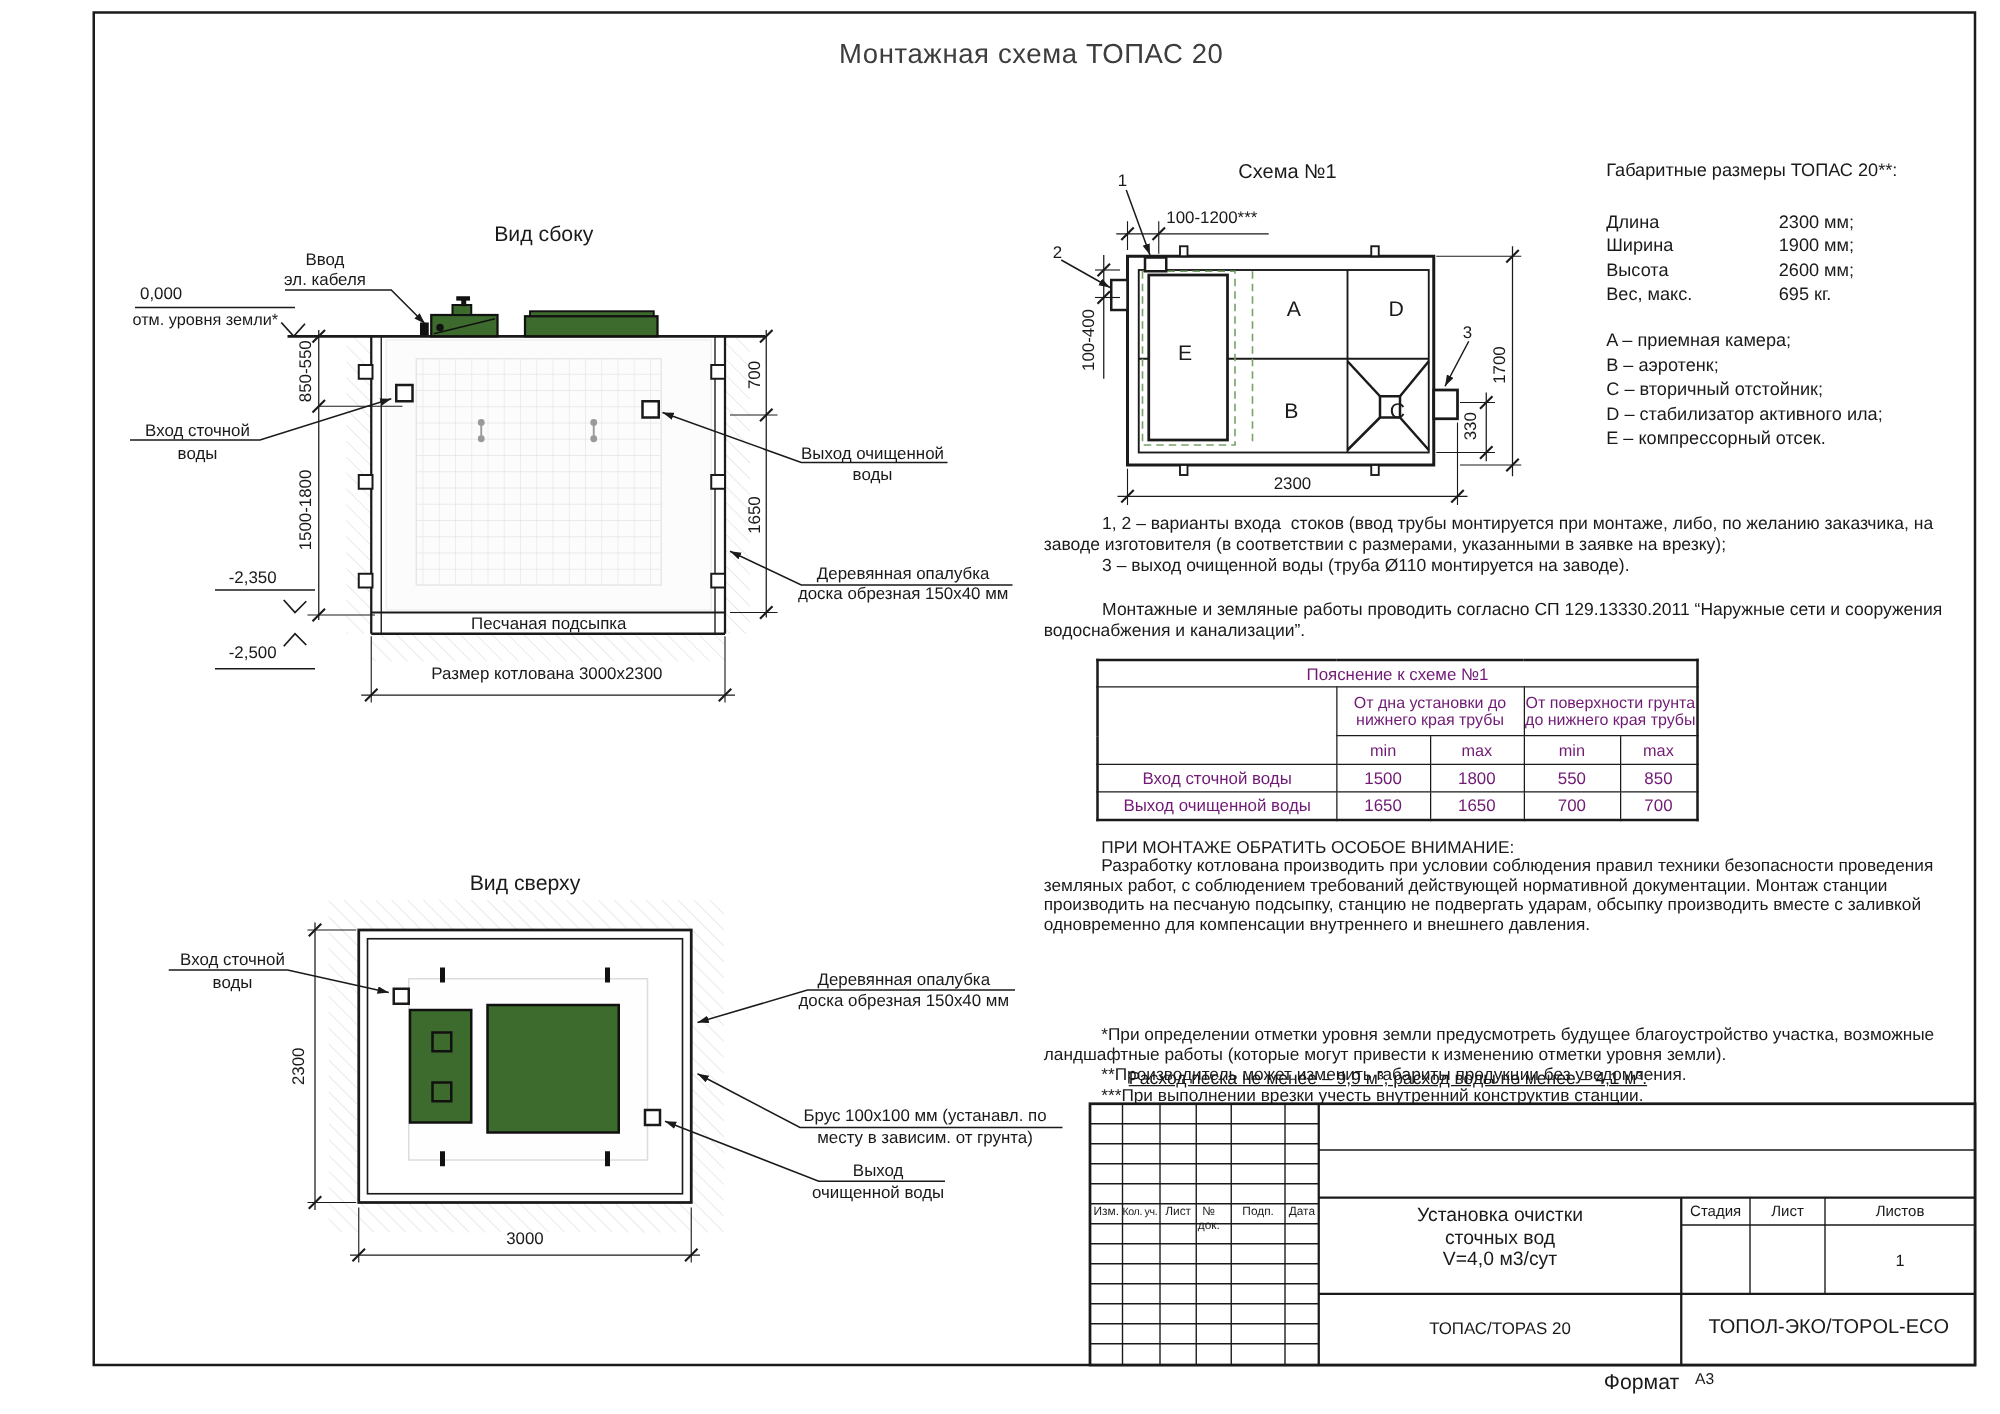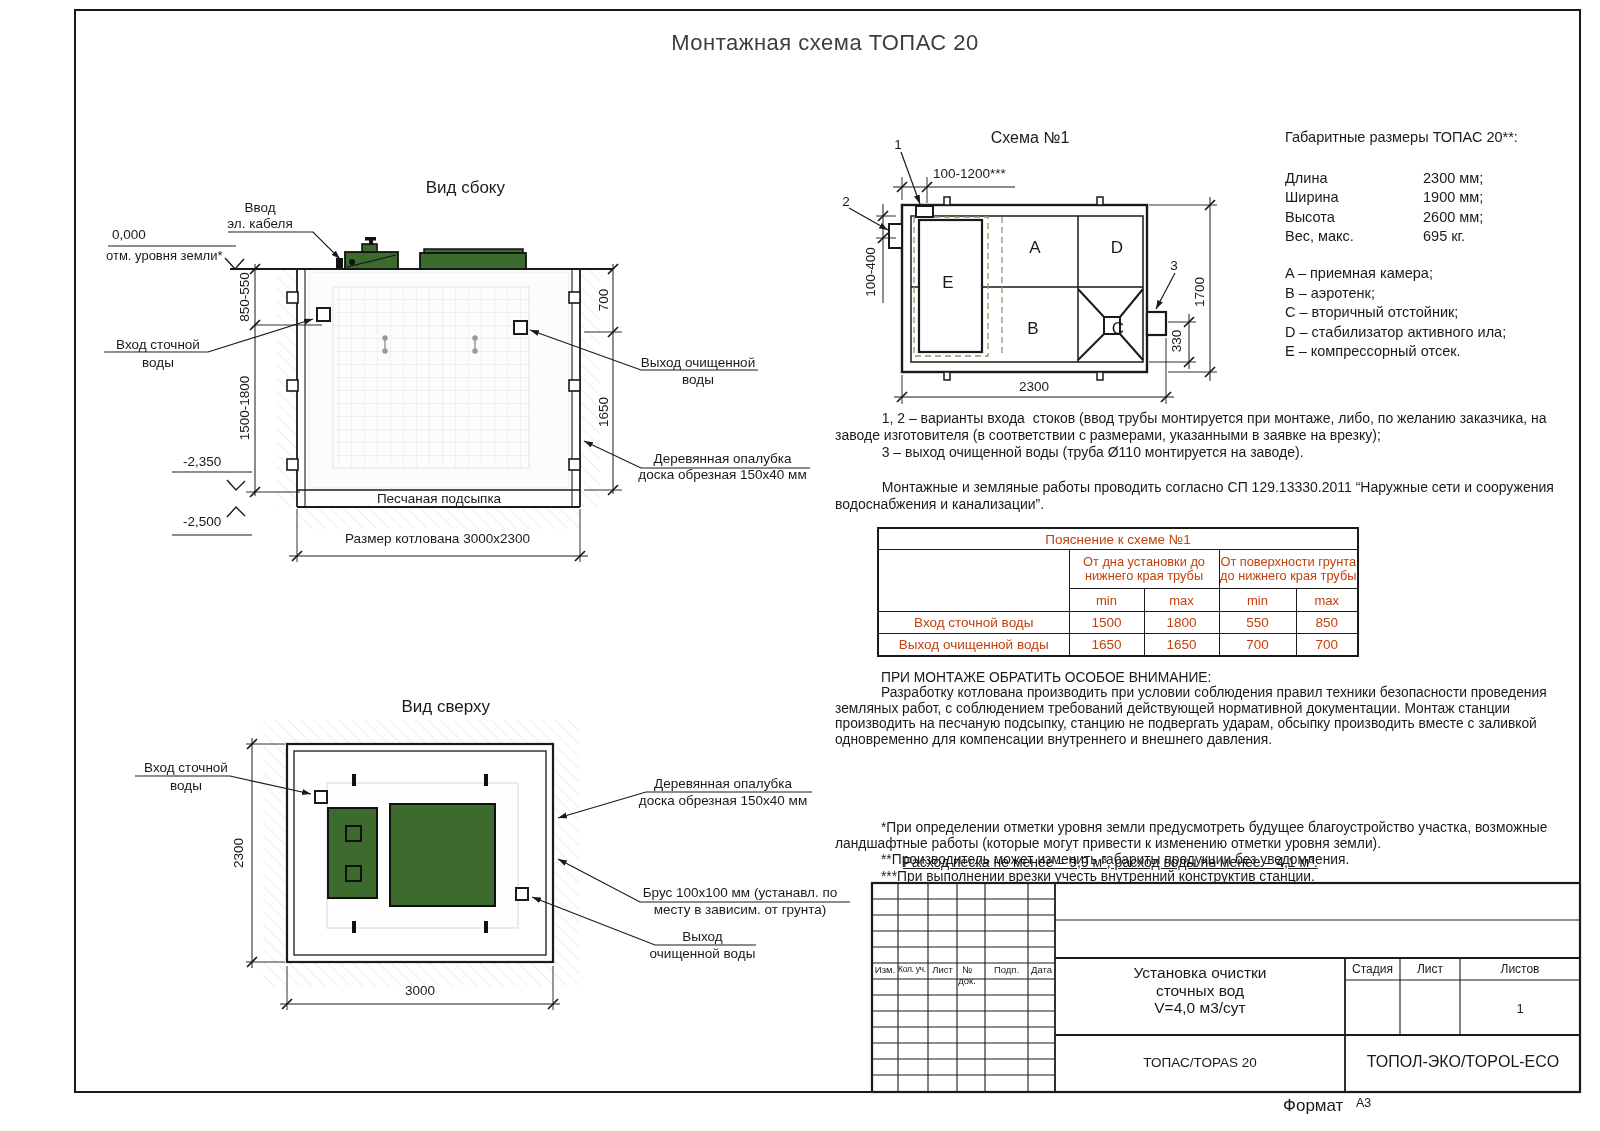--- a/index.html
+++ b/index.html
@@ -9,24 +9,24 @@
   }
   #linework{position:absolute;left:0;top:0;z-index:1;}
   .t{position:absolute;z-index:2;white-space:pre-line;color:#1a1a1a;}
   .c{text-align:center;}
   .rot{transform:rotate(-90deg);transform-origin:center;height:16px;line-height:16px;text-align:center;}
   .dim{font-size:13.5px;}
   .lbl{font-size:13.5px;}
   .para{white-space:pre-wrap;font-size:14px;line-height:17.2px;}
   .notes{white-space:pre-wrap;font-size:13.8px;line-height:16.2px;}
   .main-title{font-size:22px;letter-spacing:0.5px;color:#3d3d3d;}
-  .view-title{font-size:17px;text-align:right;}
+  .view-title{font-size:17px;}
   .underlined{text-decoration:underline;}
   table.xtable{position:absolute;left:877px;top:527px;z-index:2;border-collapse:collapse;table-layout:fixed;
-    font-family:"Liberation Sans", sans-serif;color:#c2410c;}
+    font-family:"Liberation Sans", sans-serif;color:#701a75;}
   table.xtable td{border:1.5px solid #1a1a1a;padding:0;text-align:center;vertical-align:middle;overflow:hidden;}
   table.xtable{border:2.2px solid #1a1a1a;}
   td.tt{height:20px;font-size:13.5px;}
   td.gh{height:38px;font-size:12.8px;line-height:14.5px;white-space:pre-line;}
   td.mm{height:22px;font-size:13px;}
   td.nm{height:21px;font-size:13.5px;}
   td.vv{font-size:13.5px;}
   .tb-txt{position:absolute;z-index:2;color:#1a1a1a;}
 </style>
 </head>

